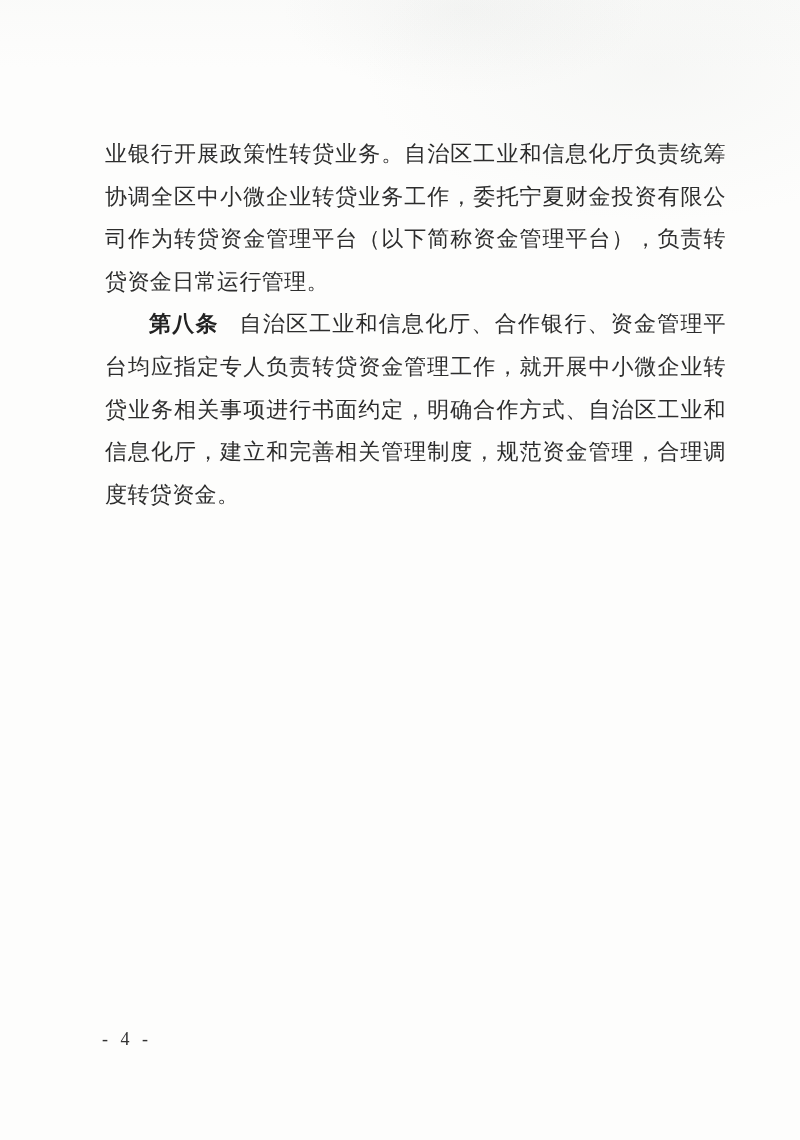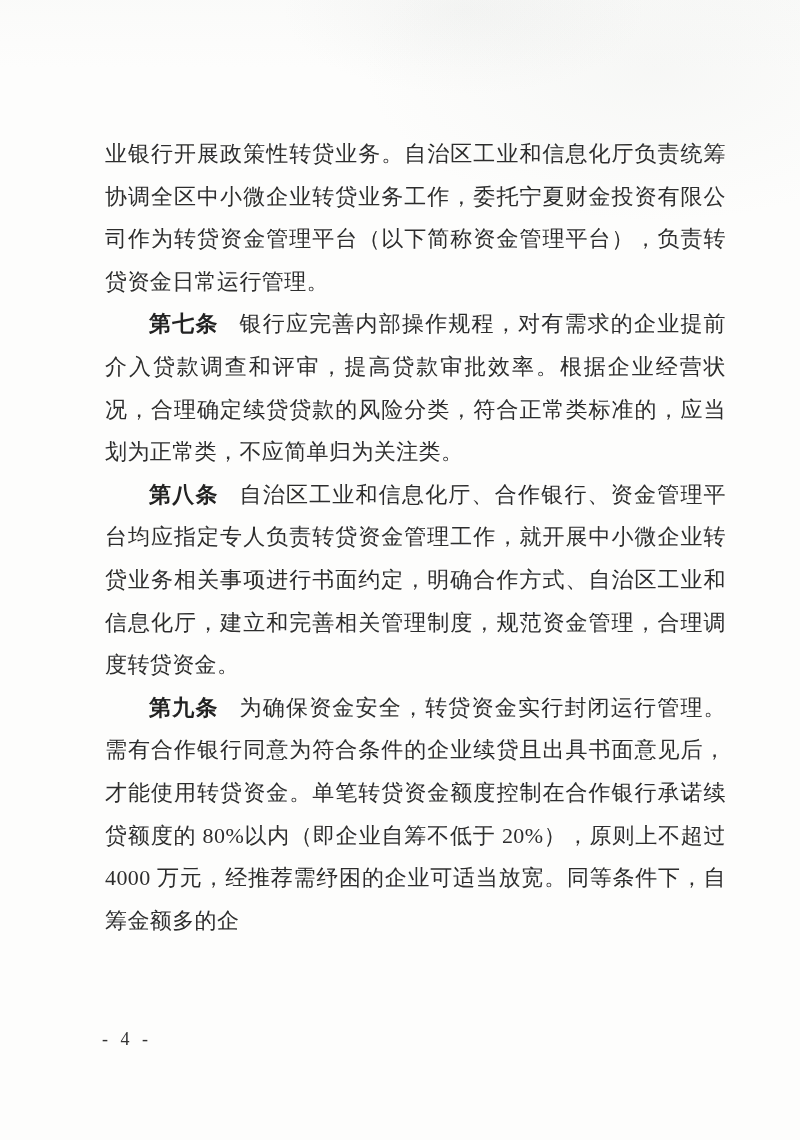--- a/index.html
+++ b/index.html
@@ -59,23 +59,21 @@
 </head>
 <body>
 
 <div class="page">
 
   <div class="text-block">
 
     <p class="para no-indent"><b class="article-label"></b><span>业银行开展政策性转贷业务。自治区工业和信息化厅负责统筹协调全区中小微企业转贷业务工作，委托宁夏财金投资有限公司作为转贷资金管理平台（以下简称资金管理平台），负责转贷资金日常运行管理。</span></p>
 
 
-    <p class="para"><b class="article-label">第七条</b><span>银行应完善内部操作规程，对有需求的企业提前介入贷款调查和评审，提高贷款审批效率。根据企业经营状况，合理确定续贷贷款的风险分类，符合正常类标准的，应当划为正常类，不应简单归为关注类。</span></p>
 
     <p class="para"><b class="article-label">第八条</b><span>自治区工业和信息化厅、合作银行、资金管理平台均应指定专人负责转贷资金管理工作，就开展中小微企业转贷业务相关事项进行书面约定，明确合作方式、自治区工业和信息化厅，建立和完善相关管理制度，规范资金管理，合理调度转贷资金。</span></p>
 
-    <p class="para"><b class="article-label">第九条</b><span>为确保资金安全，转贷资金实行封闭运行管理。需有合作银行同意为符合条件的企业续贷且出具书面意见后，才能使用转贷资金。单笔转贷资金额度控制在合作银行承诺续贷额度的 80%以内（即企业自筹不低于 20%），原则上不超过 4000 万元，经推荐需纾困的企业可适当放宽。同等条件下，自筹金额多的企</span></p>
 
   </div>
 
   <div class="page-number">- 4 -</div>
 
 </div>
 
 </body></html>

